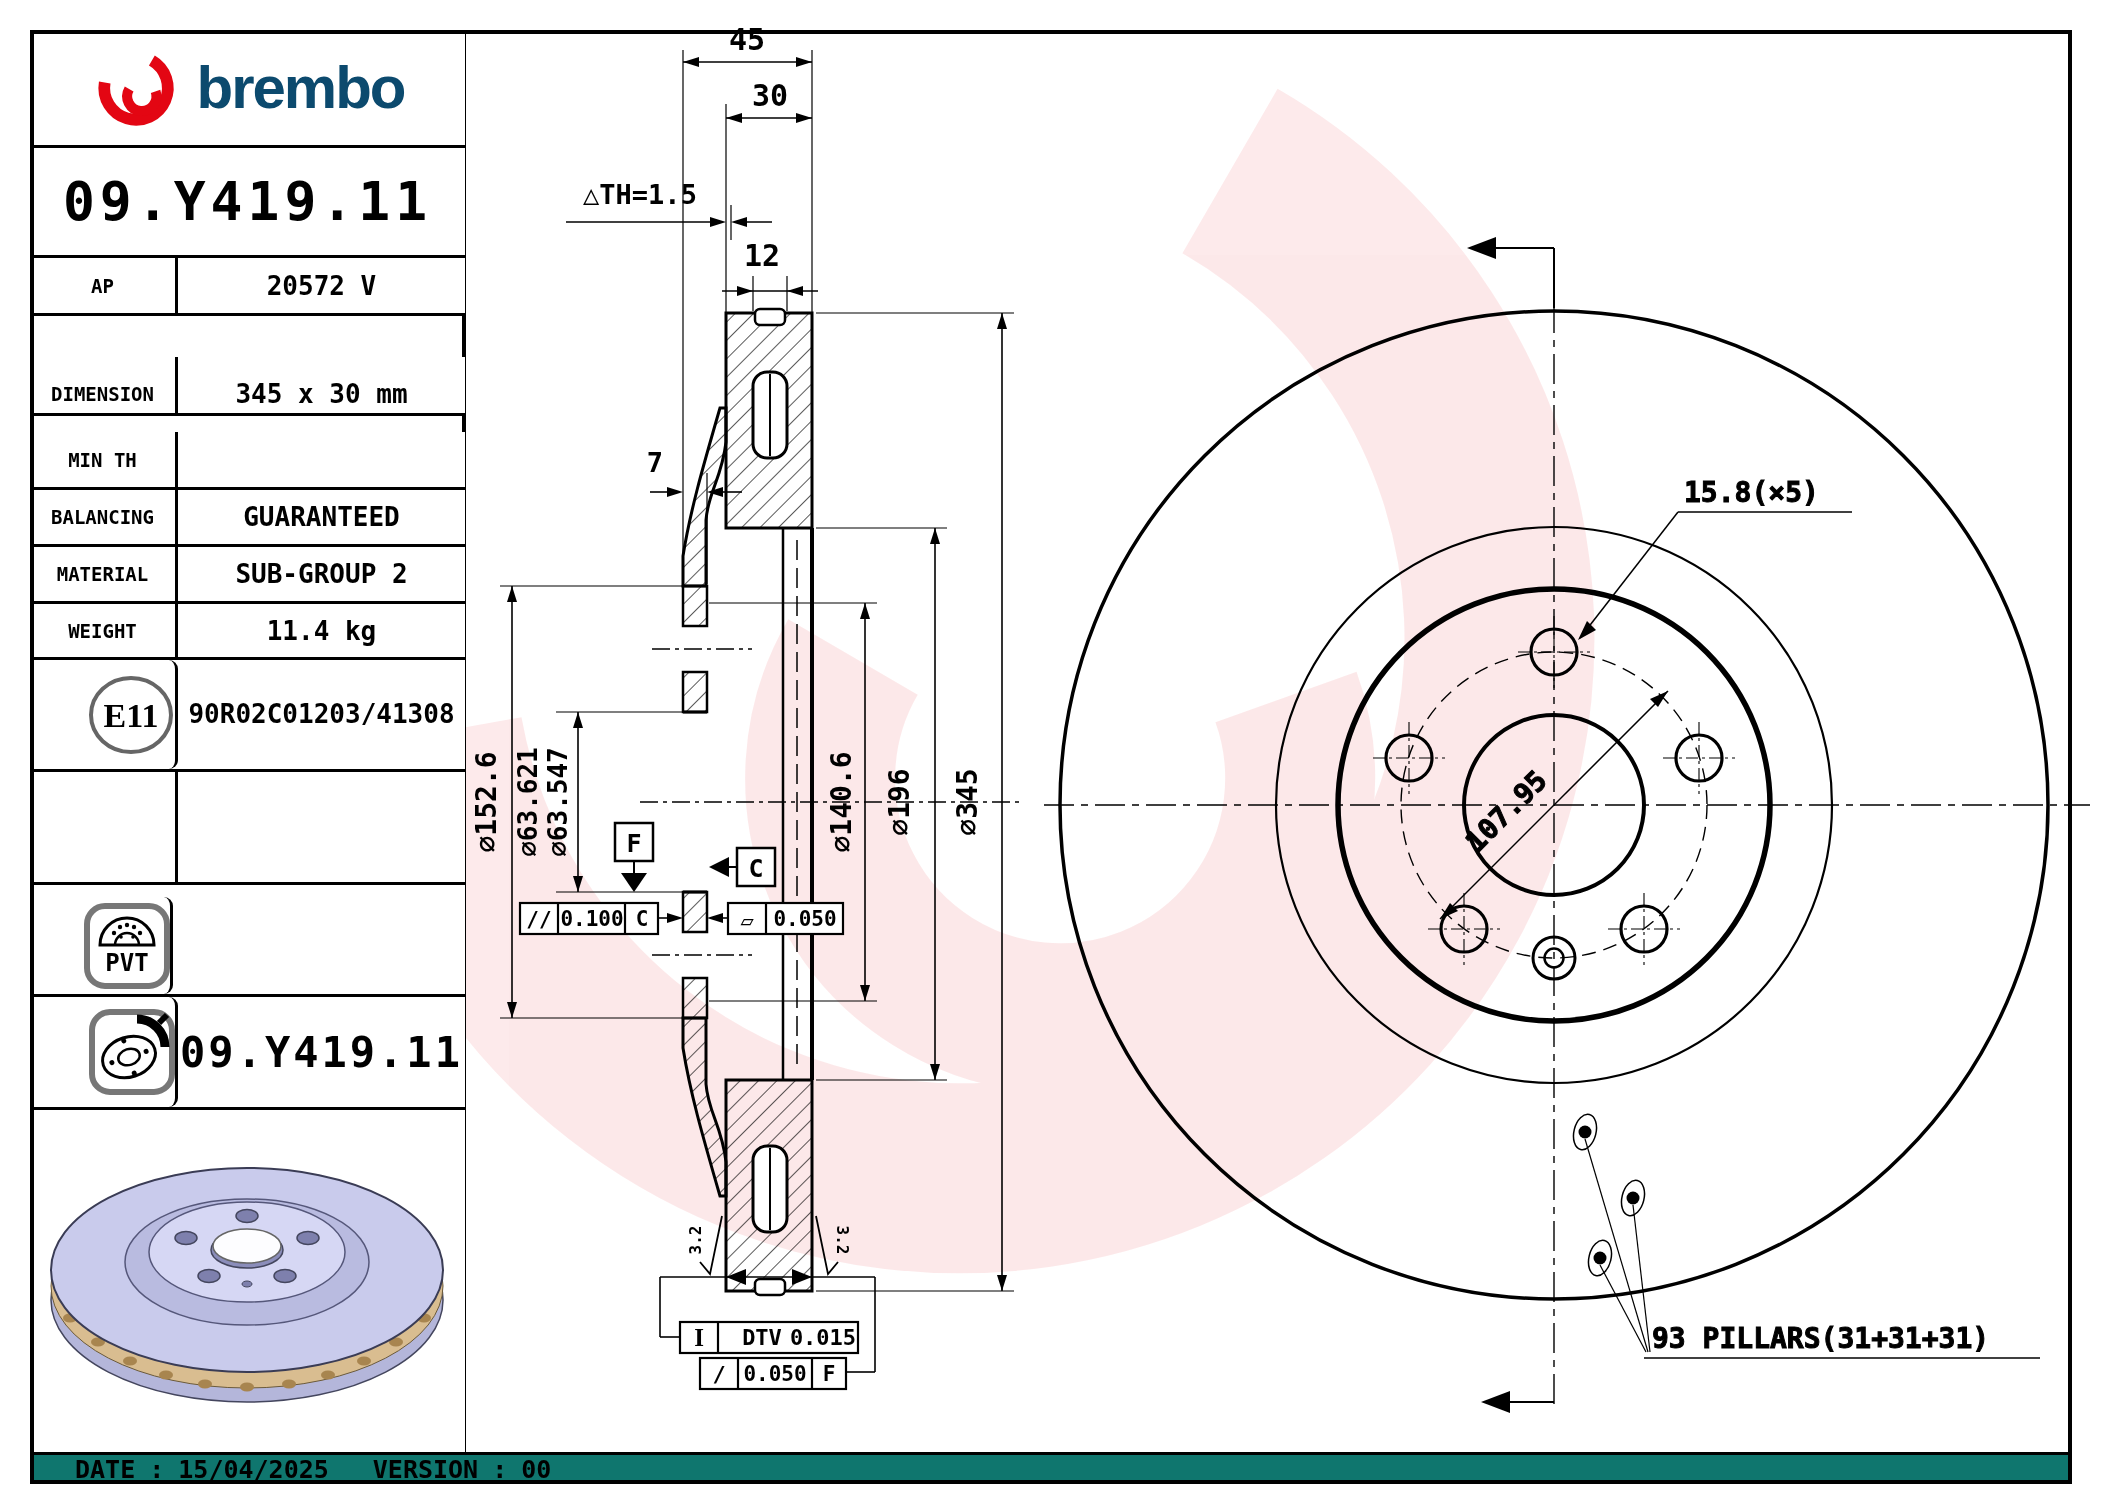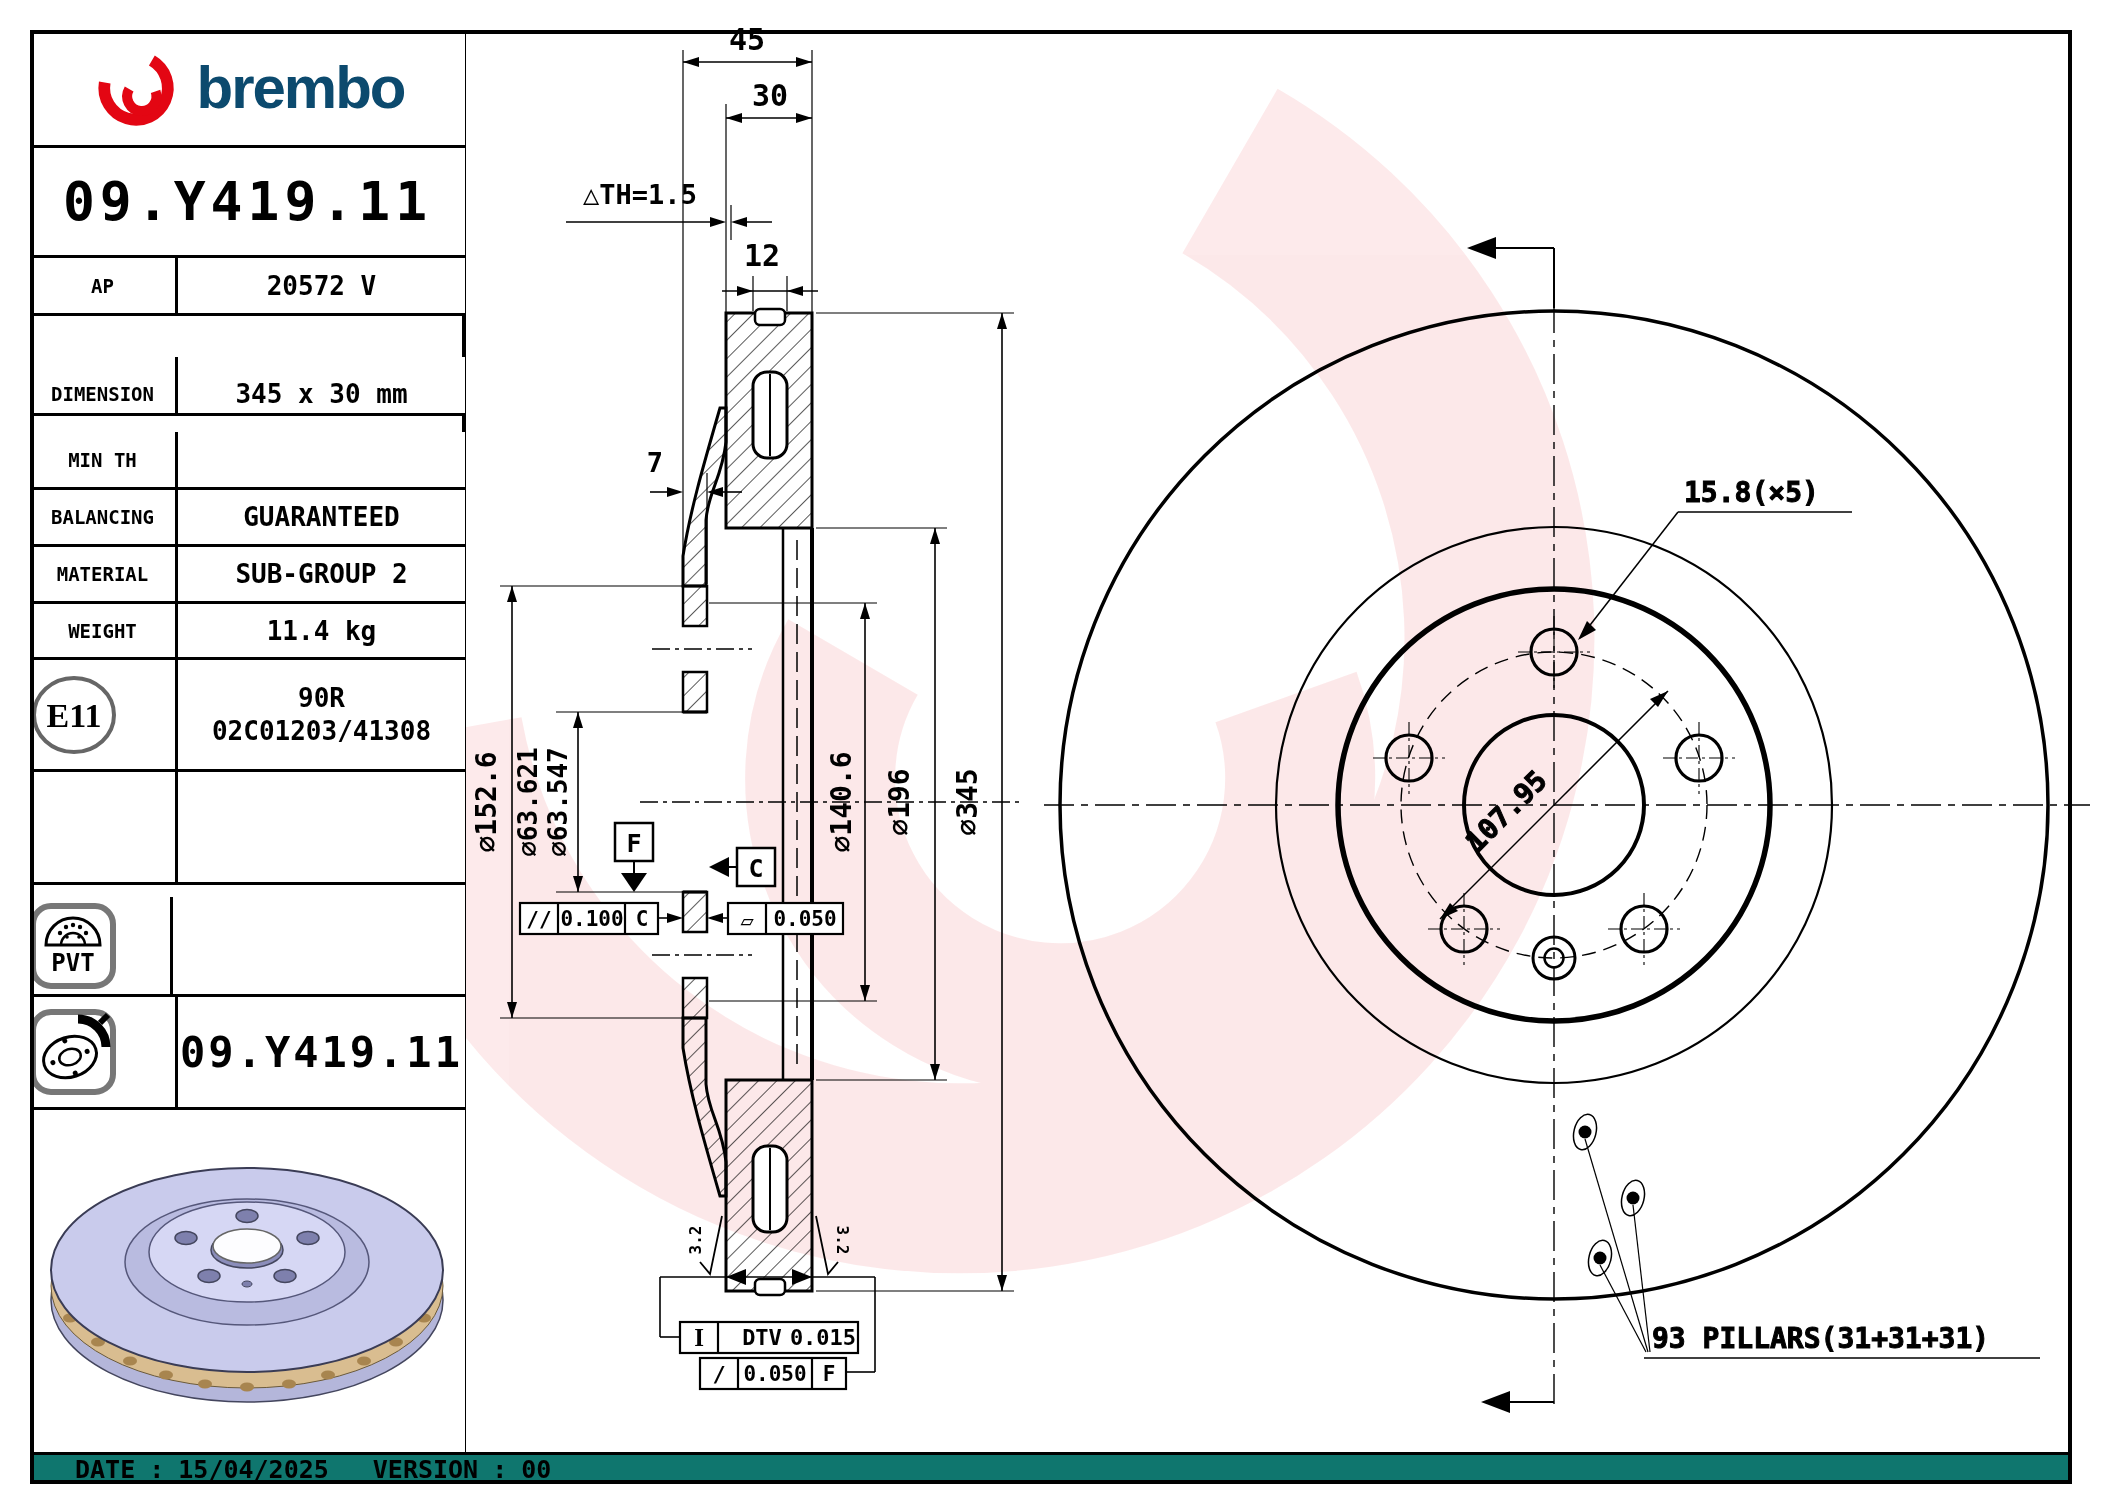--- a/index.html
+++ b/index.html
@@ -5,26 +5,26 @@
   html,body{margin:0;padding:0;background:#fff;}
   body{width:2104px;height:1488px;position:relative;font-family:"DejaVu Sans Mono",monospace;color:#000;}
   .abs{position:absolute;box-sizing:border-box;}
   #outer-border{left:30px;top:30px;width:2042px;height:1454px;border:4px solid #000;}
   #panel-divider{left:462px;top:30px;width:4px;height:1424px;background:#000;}
   #drawing-svg{left:0;top:0;width:2104px;height:1488px;}
   
   .prow{left:30px;width:435px;border-bottom:3px solid #000;display:flex;background:#fff;}
   .lbl{width:145px;border-right:3px solid #000;display:flex;align-items:center;justify-content:center;font-size:19px;font-weight:bold;letter-spacing:0px;}
   .val{flex:1;display:flex;align-items:center;justify-content:center;font-size:26px;font-weight:bold;}
-  .val2{flex:1;display:flex;flex-direction:column;align-items:center;justify-content:center;font-size:26px;font-weight:bold;line-height:1.25;}
+  .val2{flex:1;display:flex;align-items:center;justify-content:center;font-size:26px;font-weight:bold;line-height:1.25;}
   #logo-row{top:30px;height:118px;align-items:center;justify-content:center;gap:14px;}
   #brand-word{font-family:"Liberation Sans",sans-serif;font-weight:bold;font-size:60px;color:#0c4a6e;letter-spacing:-2px;}
   #pn-row{top:148px;height:110px;align-items:center;justify-content:center;font-size:53px;font-weight:bold;letter-spacing:5px;}
   #pn2-row{top:997px;height:113px;}
-  .iconcell{display:flex;align-items:center;justify-content:flex-start;}
+  .iconcell{display:flex;align-items:center;justify-content:flex-end;border-radius:9px;}
   #icons-row{top:885px;height:112px;}
   #e11-row{top:660px;height:112px;}
   #empty-row{top:772px;height:113px;}
   #img-row{top:1110px;height:342px;border-bottom:0;}
   .hcbox{width:84px;height:84px;border:6px solid #777;border-radius:20px;display:flex;align-items:center;justify-content:center;font-size:40px;font-weight:bold;font-family:"Liberation Sans",sans-serif;letter-spacing:-1px;}
   #footer{left:30px;top:1452px;width:2042px;height:32px;border-top:3px solid #000;display:flex;align-items:center;padding-left:45px;font-size:25px;font-weight:bold;background:#0f766e;}
   #footer span{margin-right:14px;}
   #footer .wgap{margin-left:30px;}
   svg text{font-family:"DejaVu Sans Mono",monospace;font-weight:bold;fill:#000;}
   svg .serif{font-family:"Liberation Serif",serif;}

